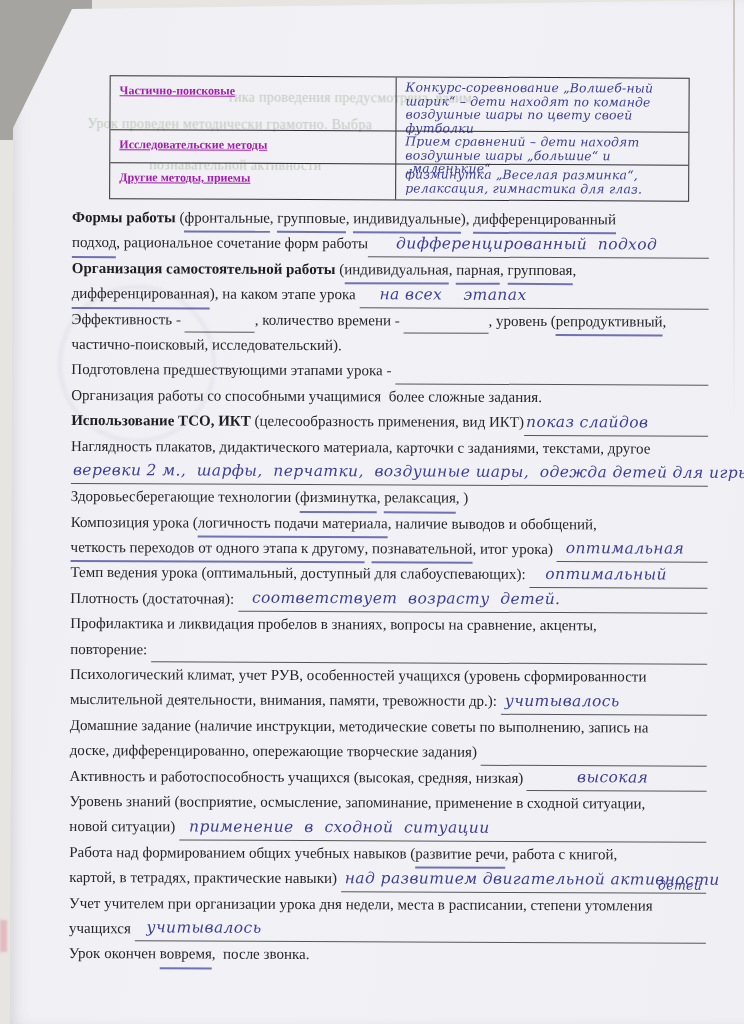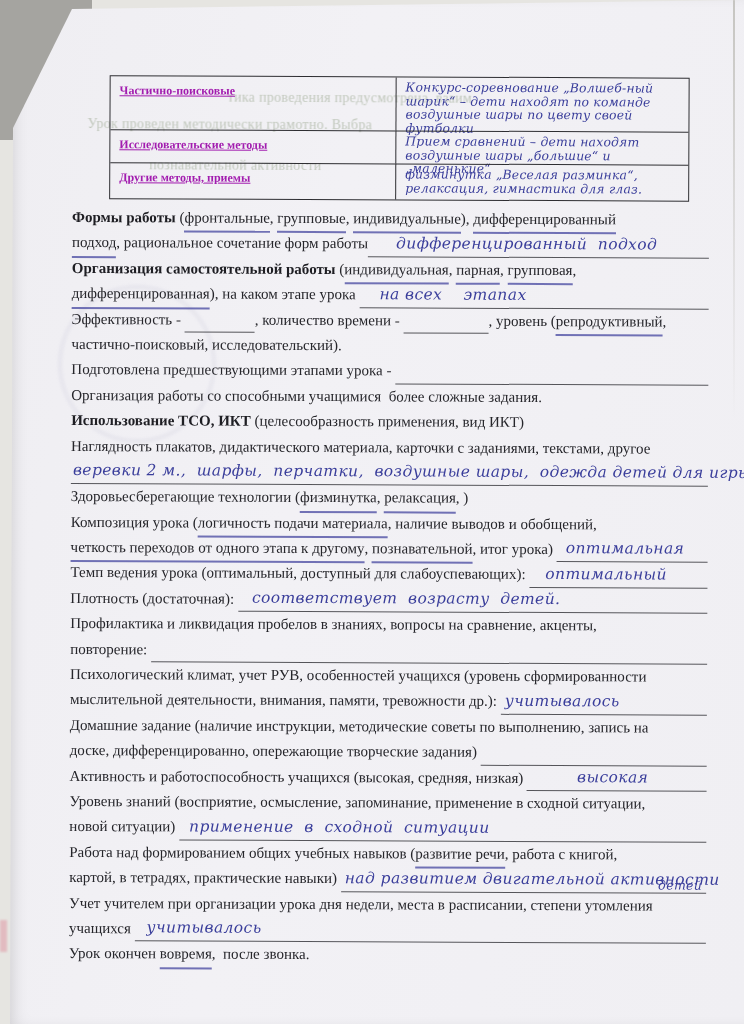--- a/index.html
+++ b/index.html
@@ -129,21 +129,21 @@
 
   <div class="lines">
       <div class="line"><span class="print pbold">Формы работы</span><span class="print"> (</span><span class="print inku">фронтальные</span><span class="print">, </span><span class="print inku">групповые</span><span class="print">, </span><span class="print inku">индивидуальные</span><span class="print">), </span><span class="print inku">дифференцированный</span></div>
       <div class="line"><span class="print inku">подход</span><span class="print">, рациональное сочетание форм работы</span><span class="fill"><span class="hand" style="margin-left: 28px;">дифференцированный  подход</span></span></div>
       <div class="line"><span class="print pbold">Организация самостоятельной работы</span><span class="print"> (</span><span class="print inku">индивидуальная</span><span class="print">, </span><span class="print inku">парная</span><span class="print">, </span><span class="print inku">групповая</span><span class="print">,</span></div>
       <div class="line"><span class="print inku">дифференцированная</span><span class="print">), на каком этапе урока </span><span class="fill"><span class="hand" style="margin-left: 20px;">на всех    этапах</span></span></div>
       <div class="line"><span class="print">Эффективность - </span><span class="blankw" style="width: 70px;"><span class="hand">​</span></span><span class="print">, количество времени - </span><span class="blankw" style="width: 85px;"><span class="hand">​</span></span><span class="print">, уровень (</span><span class="print inku">репродуктивный</span><span class="print">,</span></div>
       <div class="line"><span class="print">частично-поисковый, исследовательский).</span></div>
       <div class="line"><span class="print">Подготовлена предшествующими этапами урока - </span><span class="fill"><span class="hand">​</span></span></div>
       <div class="line"><span class="print">Организация работы со способными учащимися </span><span class="print"> более сложные задания.</span></div>
-      <div class="line"><span class="print pbold">Использование ТСО, ИКТ</span><span class="print"> (целесообразность применения, вид ИКТ)</span></div>
+      <div class="line"><span class="print pbold">Использование ТСО, ИКТ</span><span class="print"> (целесообразность применения, вид ИКТ)</span><span class="fill"><span class="hand" style="margin-left: 2px;">показ слайдов</span></span></div>
       <div class="line"><span class="print">Наглядность плакатов, дидактического материала, карточки с заданиями, текстами, другое</span></div>
       <div class="line"><span class="fill"><span class="hand" style="margin-left: 2px;">веревки 2 м.,  шарфы,  перчатки,  воздушные шары,  одежда детей для игры</span></span></div>
       <div class="line"><span class="print">Здоровьесберегающие технологии (</span><span class="print inku">физминутка</span><span class="print">, </span><span class="print inku">релаксация</span><span class="print">, </span><span class="print">)</span></div>
       <div class="line"><span class="print">Композиция урока (</span><span class="print inku">логичность подачи материала</span><span class="print">, наличие выводов и обобщений,</span></div>
       <div class="line"><span class="print inku">четкость переходов от одного этапа к другому</span><span class="print">, </span><span class="print inku">познавательной</span><span class="print">, итог урока) </span><span class="fill"><span class="hand" style="margin-left: 9px;">оптимальная</span></span></div>
       <div class="line"><span class="print">Темп ведения урока (оптимальный, доступный для слабоуспевающих): </span><span class="fill"><span class="hand" style="margin-left: 16px;">оптимальный</span></span></div>
       <div class="line"><span class="print">Плотность (достаточная): </span><span class="fill"><span class="hand" style="margin-left: 14px;">соответствует  возрасту  детей.</span></span></div>
       <div class="line"><span class="print">Профилактика и ликвидация пробелов в знаниях, вопросы на сравнение, акценты,</span></div>
       <div class="line"><span class="print">повторение: </span><span class="fill"><span class="hand">​</span></span></div>
       <div class="line"><span class="print">Психологический климат, учет РУВ, особенностей учащихся (уровень сформированности</span></div>

